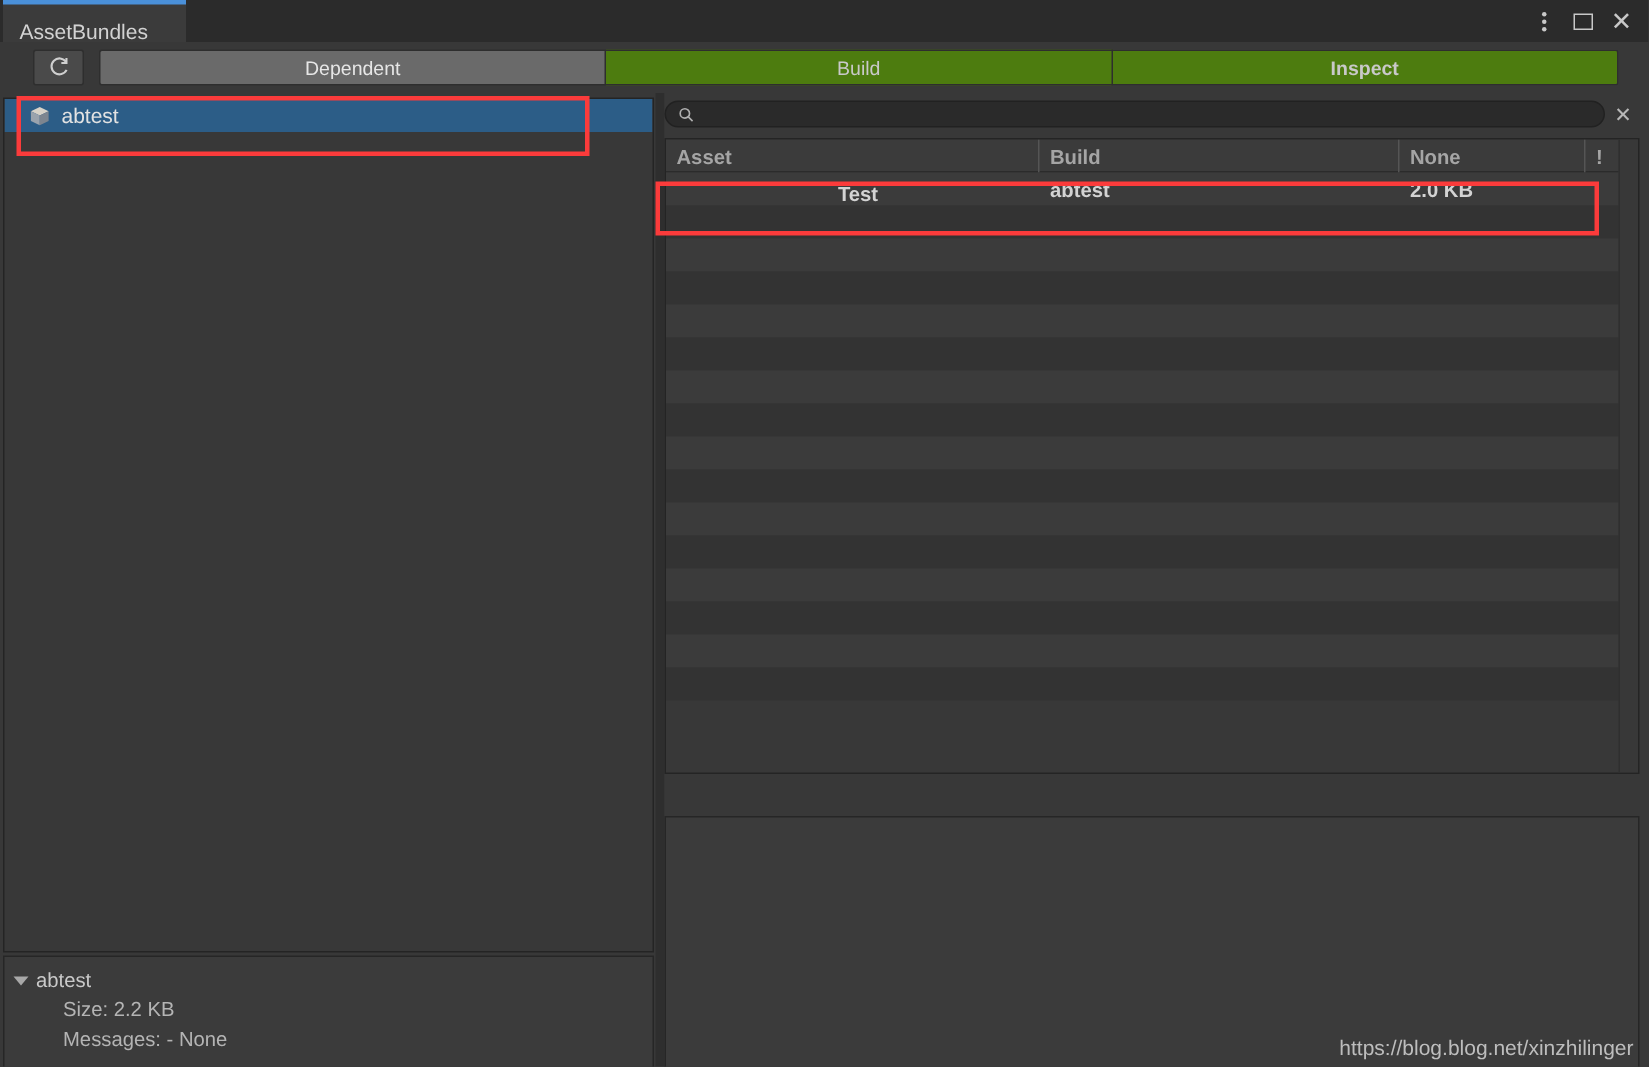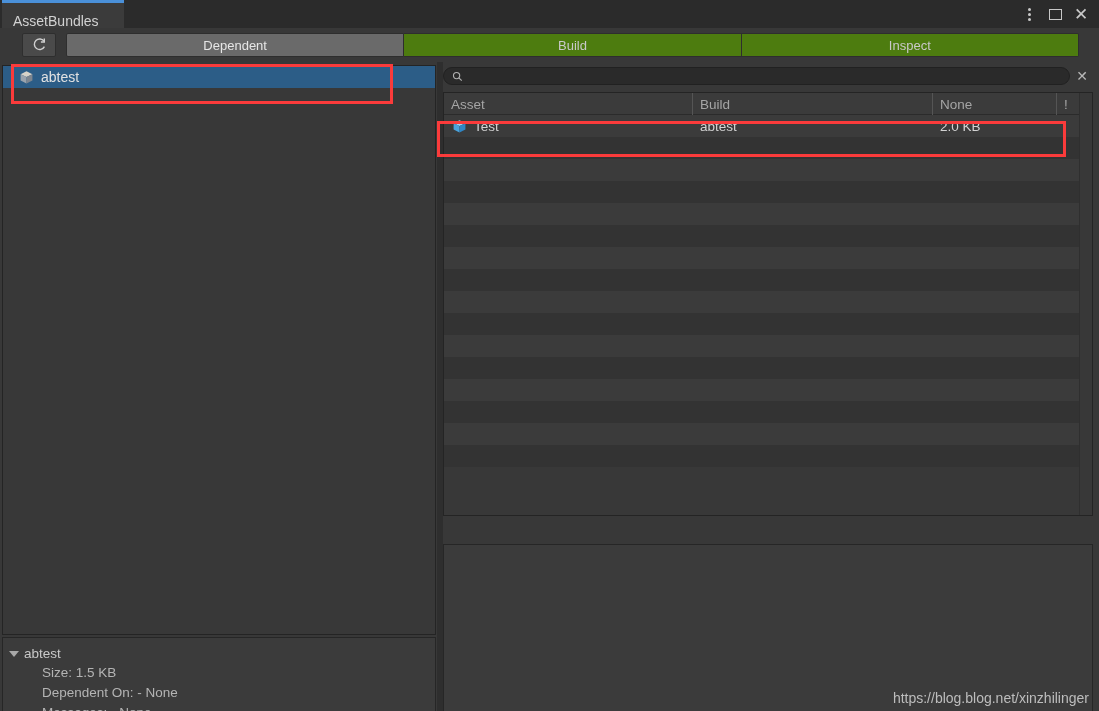--- a/index.html
+++ b/index.html
@@ -67,21 +67,21 @@
   .modebar { display: flex; flex: 1; height: 24px; }
   .modebtn {
     flex: 1; height: 24px;
     background: #4d7c0f;
     border: 1px solid #2e2e2e;
     border-left-width: 0;
     display: flex; align-items: center; justify-content: center;
     font-size: 13px; color: #c9c9c9;
   }
   .modebtn:first-child { border-left-width: 1px; border-radius: 2px 0 0 2px; }
-  .modebtn:last-child { border-radius: 0 2px 2px 0; }
+  .modebtn:last-child { border-radius: 0 2px 2px 0; font-weight: bold; }
   .modebtn.active { background: #6a6a6a; color: #e6e6e6; }
 
   
   .main { position: absolute; left: 0; top: 62px; width: 1099px; height: 649px; }
 
   .left-pane {
     position: absolute; left: 0; top: 0; width: 437px; height: 649px;
     background: #383838;
   }
   .bundle-tree {
@@ -139,20 +139,21 @@
   .search-clear {
     width: 20px; height: 20px; display: flex;
     align-items: center; justify-content: center;
     color: #b8b8b8; font-size: 14px; margin-left: 2px;
   }
 
   .asset-list {
     position: absolute; left: 0; top: 30px; width: 650px; height: 424px;
     background: #383838; border: 1px solid #242424;
     overflow: hidden;
+    font-weight: bold;
   }
   .col-head {
     position: relative; height: 22px; background: #3b3b3b;
     border-bottom: 1px solid #2b2b2b;
   }
   .ch {
     position: absolute; top: 0; height: 22px;
     display: flex; align-items: center;
     font-size: 13.5px; color: #a5a5a5;
     padding-left: 7px;
@@ -243,22 +244,21 @@
           </svg>
           <span class="bundle-name">abtest</span>
         </div>
       </div>
 
       <div class="detail-pane">
         <div class="detail-head">
           <span class="foldout"></span>
           <span class="detail-title">abtest</span>
         </div>
-        <div class="detail-line">Size: 1.5 KB</div>
-        <div class="detail-line">Dependent On: - None</div>
+        <div class="detail-line">Size: 2.2 KB</div>
         <div class="detail-line">Messages: - None</div>
       </div>
     </div>
 
     <div class="vsplit"></div>
 
     <div class="right-pane">
 
       <div class="searchbar">
         <div class="search-field">
@@ -273,21 +273,21 @@
 
       <div class="asset-list">
         <div class="col-head">
           <div class="ch" style="left:0; width:248px; border-left:0;">Asset</div>
           <div class="ch" style="left:248px; width:240px;">Build</div>
           <div class="ch" style="left:488px; width:124px;">None</div>
           <div class="ch" style="left:612px; width:24px;">!</div>
         </div>
         <div class="rows" id="rows">
             <div class="arow odd">
-              <div class="cell" style="left: 0px; width: 248px;">
+              <div class="cell" style="left: 0px; width: 248px; flex-direction: column;">
                 <svg width="15" height="15" viewBox="0 0 16 16">
                   <path d="M8 1.4 L14.3 4.4 L8 7.4 L1.7 4.4 Z" fill="#9fd4f5"></path>
                   <path d="M1.7 4.4 L8 7.4 L8 14.4 L1.7 11.3 Z" fill="#4aa3dc"></path>
                   <path d="M14.3 4.4 L8 7.4 L8 14.4 L14.3 11.3 Z" fill="#2f86c4"></path>
                 </svg>
                 <span>Test</span>
               </div>
               <div class="cell" style="left: 248px; width: 240px;">
                 <span>abtest</span>
               </div>

